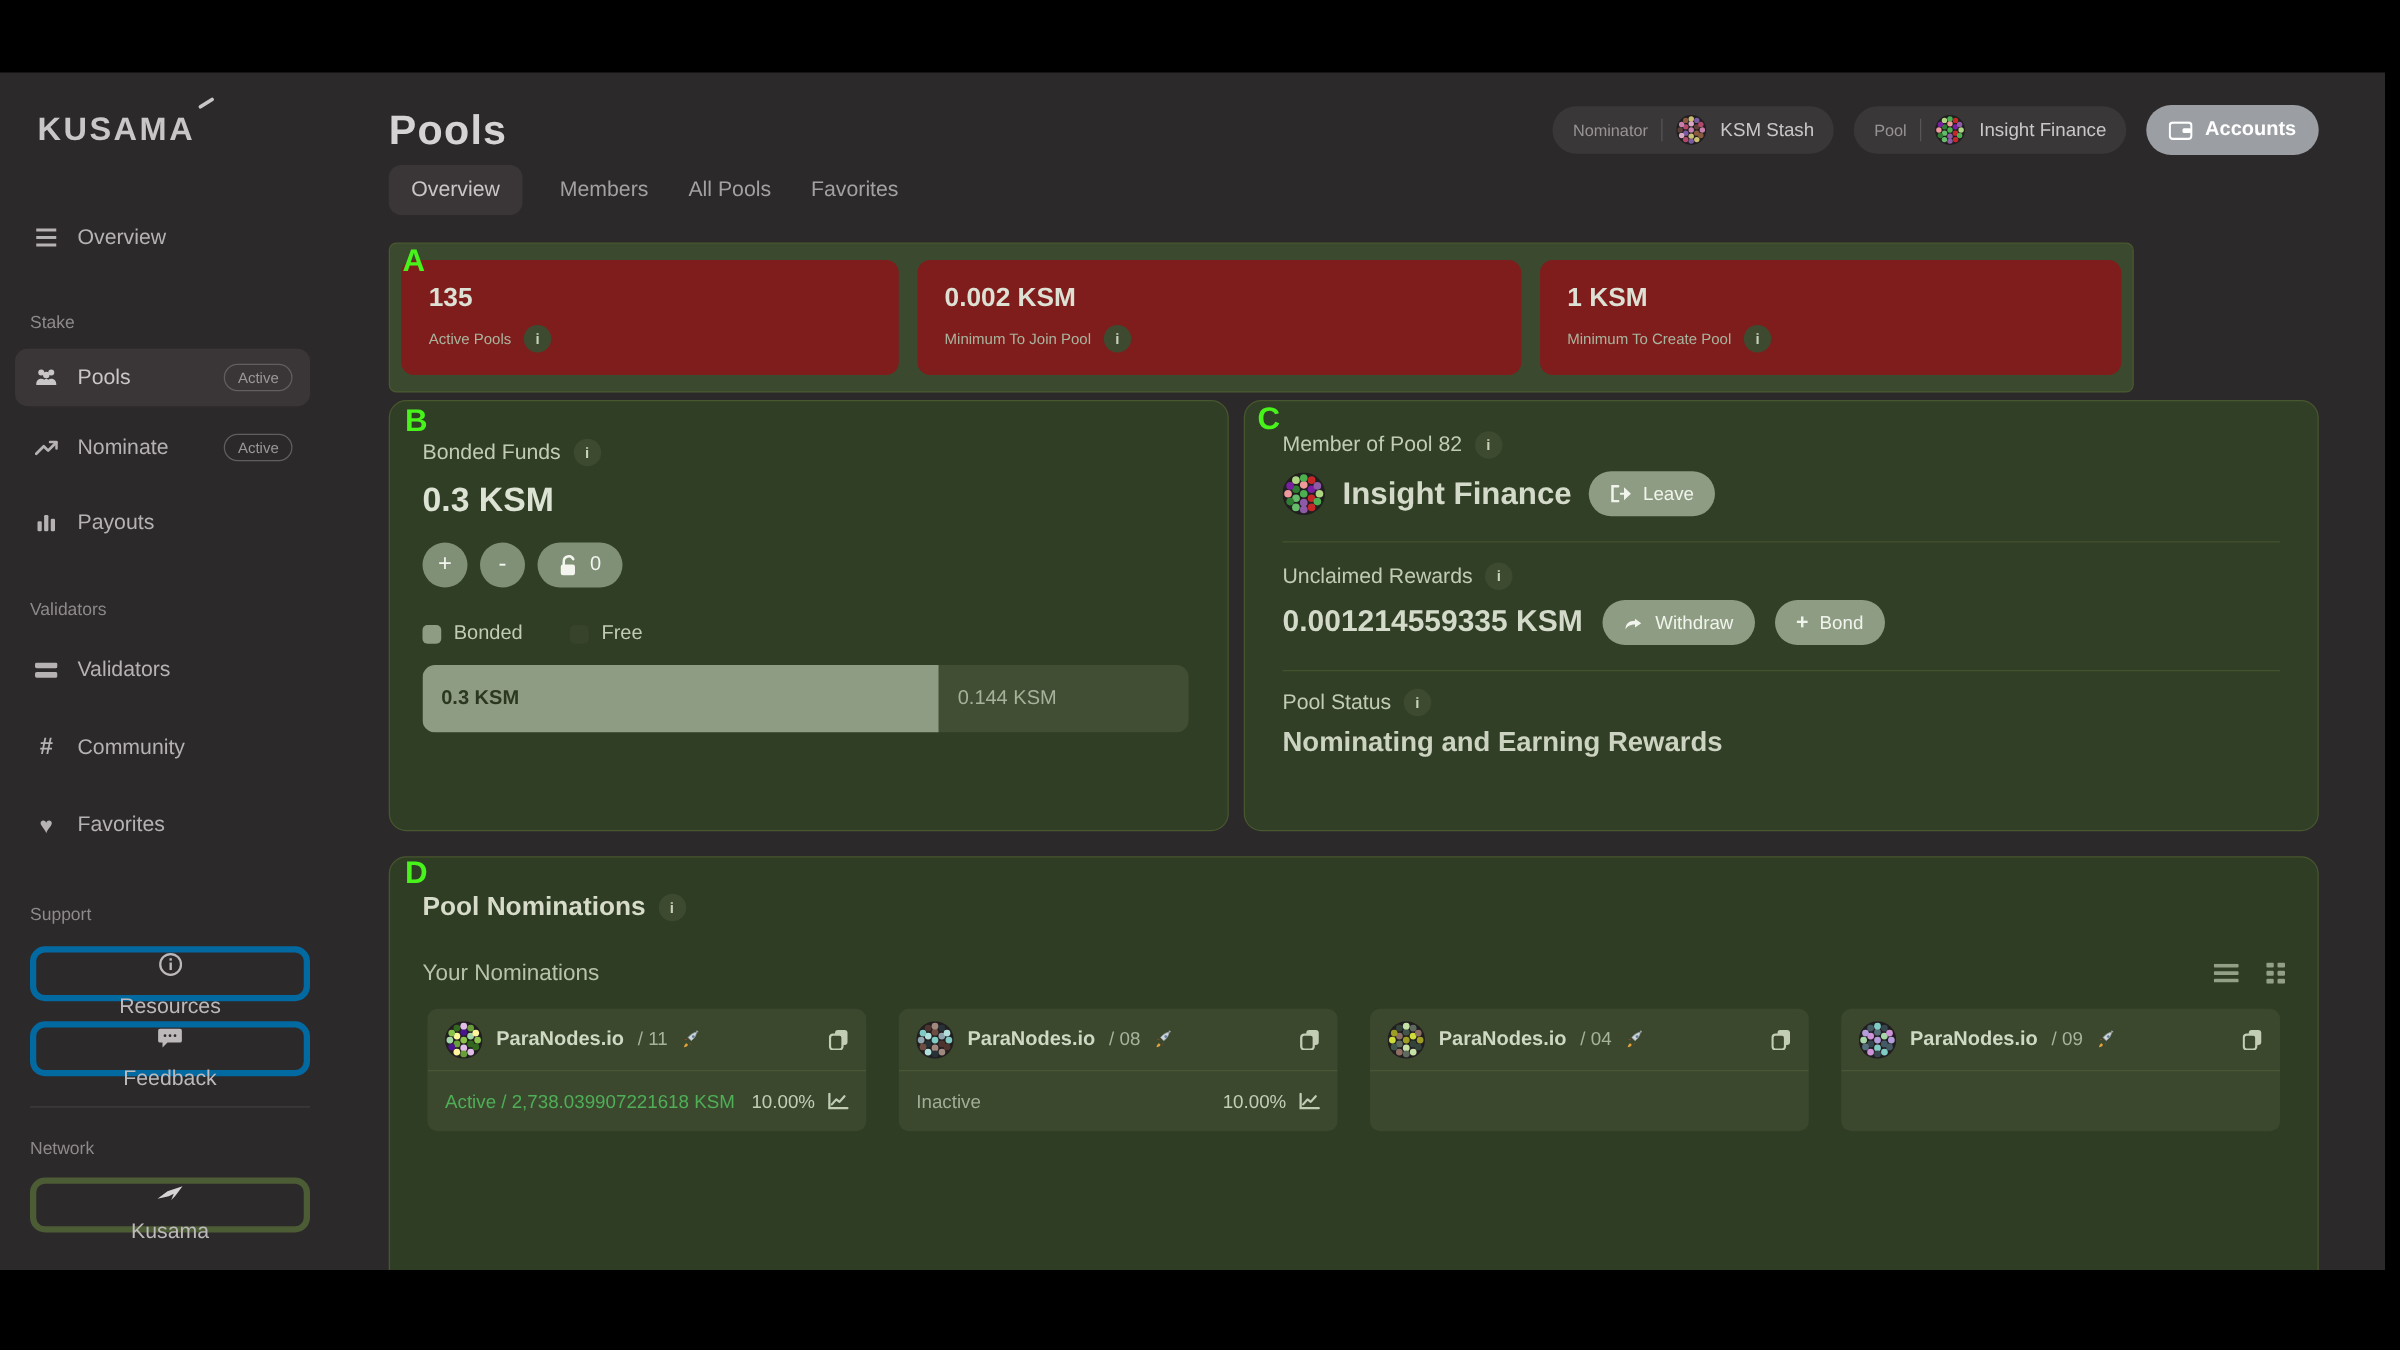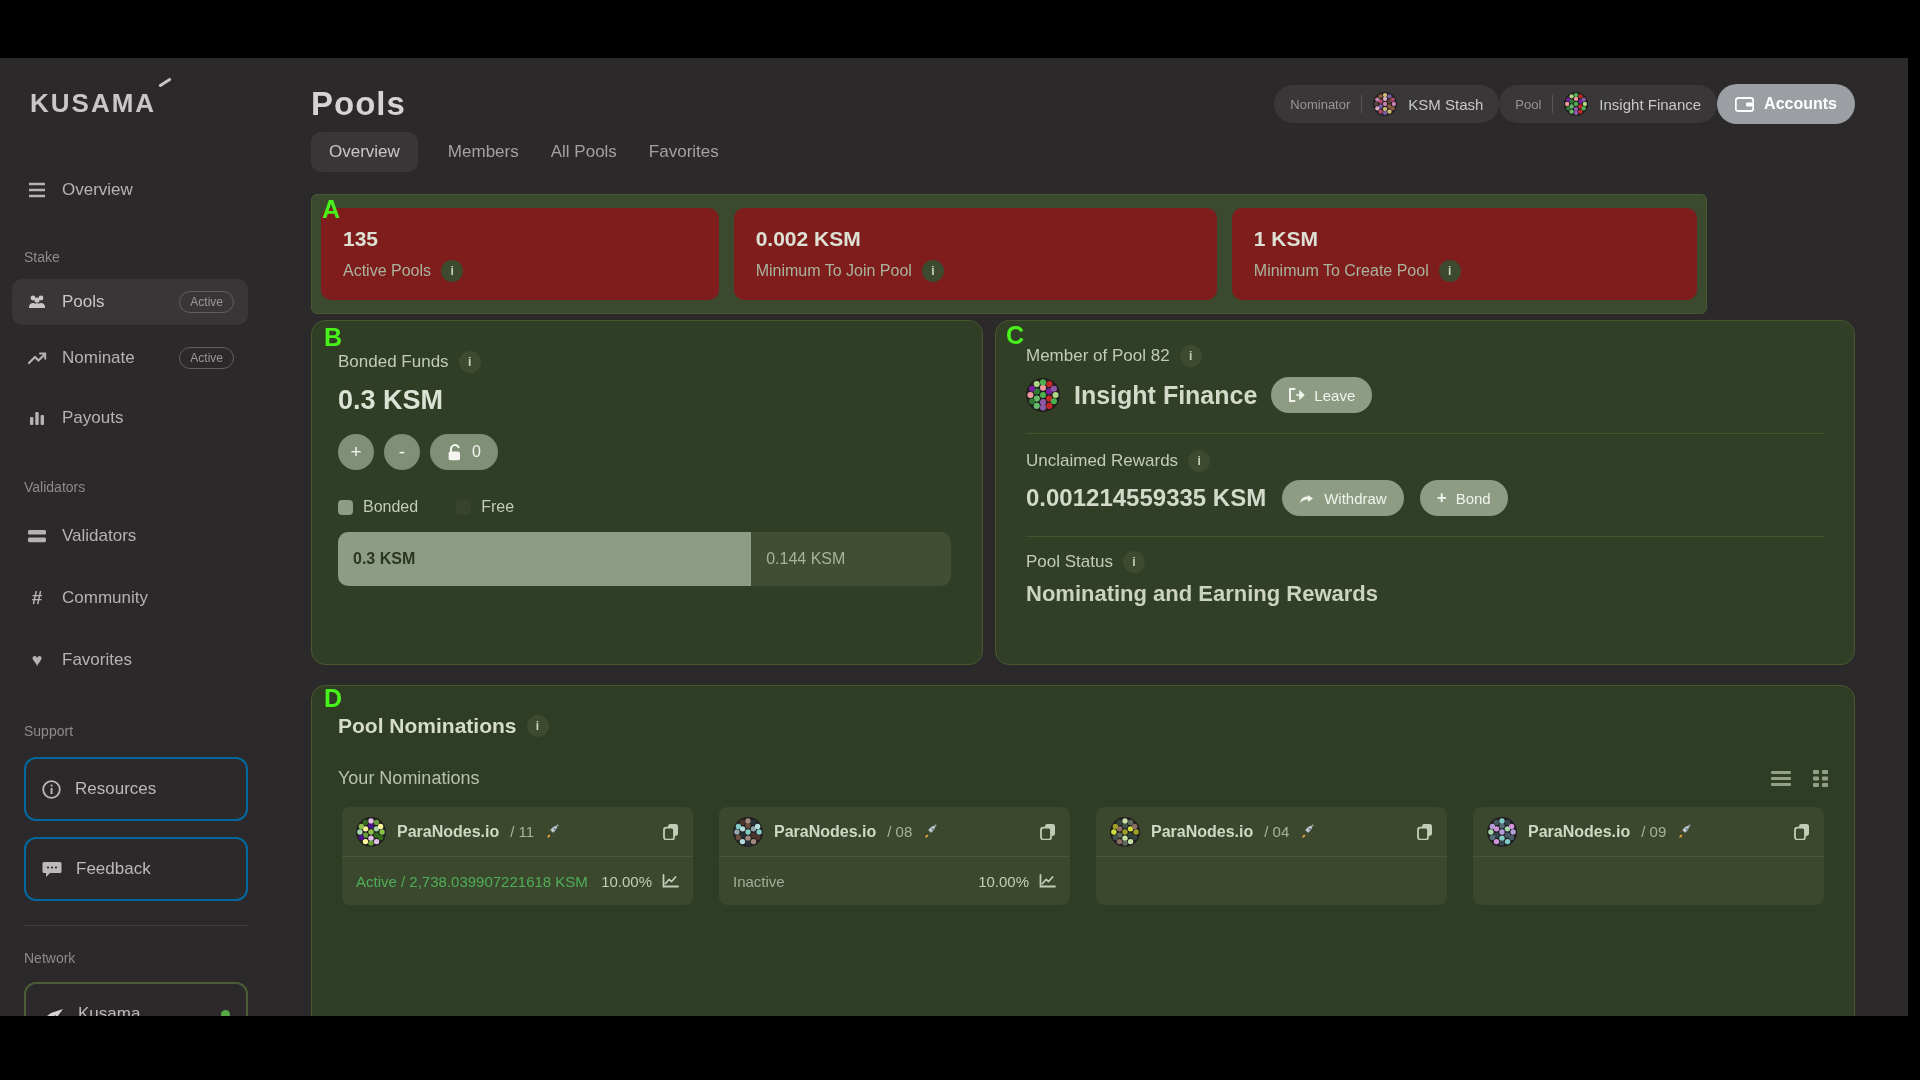--- a/index.html
+++ b/index.html
@@ -8,30 +8,30 @@
 
   
   .sidebar { position:absolute; left:0; top:0; bottom:0; width:270px; padding:30px 18px 0 26px; }
   .logo { font-size:26px; font-weight:bold; letter-spacing:2px; color:#c9c6c8; position:relative; margin-left:4px; }
   .logo .accent { position:absolute; left:128px; top:-7px; width:14px; height:3px; background:#c9c6c8; transform:rotate(-32deg); border-radius:2px; }
   .nav-item { display:flex; align-items:center; gap:14px; height:46px; color:#b6b2b4; font-size:17px; border-radius:10px; padding:0 14px; margin-left:-14px; width:236px; cursor:pointer; }
   .nav-item .nico { width:22px; display:flex; justify-content:center; align-items:center; color:#b6b2b4; font-size:17px; }
   .nav-item.active { background:#3a3638; color:#c9c6c8; }
   .section-label { font-size:14px; color:#8e8a8c; margin-left:-2px; }
   .badge { margin-left:auto; font-size:12px; color:#9b9799; border:1px solid #615e60; border-radius:999px; padding:3px 10px; }
-  .side-btn { display:flex; align-items:center; gap:14px; height:64px; border:2px solid #0369a1; border-radius:12px; padding:0 16px; margin-left:-2px; width:224px; color:#bdb9bb; font-size:17px; cursor:pointer; }
+  .side-btn { display:flex; align-items:center; gap:14px; height:44px; border:5px solid #0369a1; border-radius:12px; padding:0 16px; margin-left:-2px; width:224px; color:#bdb9bb; font-size:17px; cursor:pointer;flex-direction:column; }
   .side-divider { height:1px; background:#413e40; width:224px; margin-left:-2px; }
   .side-btn.network { border-color:#4c5c35; }
   .net-dot { margin-left:auto; width:9px; height:9px; border-radius:50%; background:#55a845; }
 
   
   .main { position:absolute; left:311px; right:53px; top:0; }
   .header-row { margin-top:26px; display:flex; justify-content:space-between; align-items:center; }
   .page-title { font-size:33px; font-weight:bold; letter-spacing:1px; color:#d6d3d5; }
-  .header-right { display:flex; align-items:center; }
+  .header-right { display:flex; align-items:center; gap:16px; }
   .acct-pill { height:38px; background:#3a3739; border-radius:19px; display:flex; align-items:center; gap:11px; padding:0 16px; cursor:pointer; }
   .acct-pill .plabel { font-size:13px; color:#989496; }
   .acct-pill .pdiv { width:1px; height:18px; background:#585557; }
   .acct-pill .pvalue { font-size:15px; color:#c9c7c8; }
   .identicon { display:inline-block; }
   .identicon svg { width:100%; height:100%; display:block; }
   .id-24 { width:24px; height:24px; }
   .id-34 { width:34px; height:34px; }
   .id-30 { width:30px; height:30px; }
   .accounts-btn { height:40px; background:#9b9ea3; border-radius:20px; display:flex; align-items:center; gap:10px; padding:0 18px; color:#fff; font-size:16px; font-weight:bold; cursor:pointer; }
@@ -44,21 +44,21 @@
   .ann-letter { position:absolute; font-size:25px; font-weight:bold; z-index:5; }
 
   
   .stats-strip { margin-top:22px; width:1396px; height:120px; background:#3b4a2e; border:1px solid #49592f; border-radius:6px; padding:13px 9px 13px 9px; display:flex; gap:15px; }
   .stat-card { background:#7f1d1d; border-radius:10px; padding:14px 22px; display:flex; flex-direction:column; justify-content:center; gap:9px; }
   .stat-card.c1 { width:437px; }
   .stat-card.c2 { width:532px; }
   .stat-card.c3 { width:512px; }
   .stat-value { font-size:21px; font-weight:bold; color:#dde1d4; }
   .stat-label-row { display:flex; align-items:center; gap:10px; }
-  .stat-label { font-size:16px; color:#a9b49d; }
+  .stat-label { font-size:12px; color:#a9b49d; }
   .info-icon { width:22px; height:22px; border-radius:50%; background:#3d4a2f; color:#c8d1bc; font-size:12px; font-weight:bold; display:flex; align-items:center; justify-content:center; font-style:normal; }
 
   .mid-row { margin-top:6px; display:flex; gap:12px; height:345px; }
 
   
   .card-b { width:672px; background:#303e25; border:1px solid #48572e; border-radius:14px; padding:30px 26px 0 26px; }
   .label-row { display:flex; align-items:center; gap:10px; }
   .card-label { font-size:17px; color:#c2ccb5; }
   .big-amount { margin-top:12px; font-size:27px; font-weight:bold; color:#dde3d4; }
   .btn-row { margin-top:18px; display:flex; align-items:center; gap:10px; }

